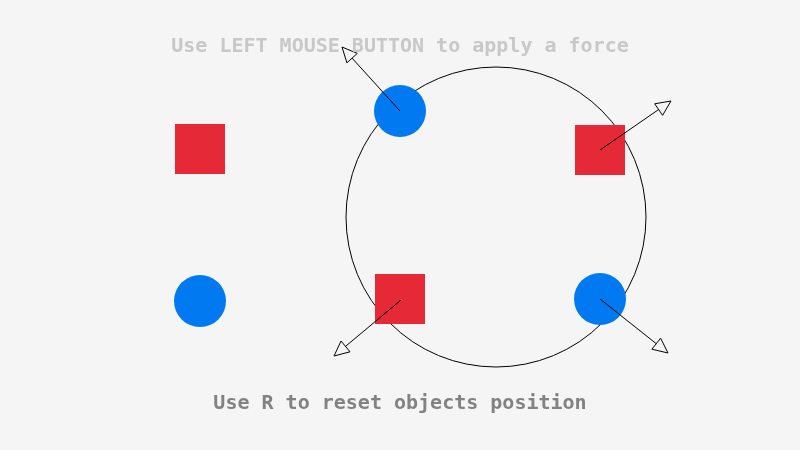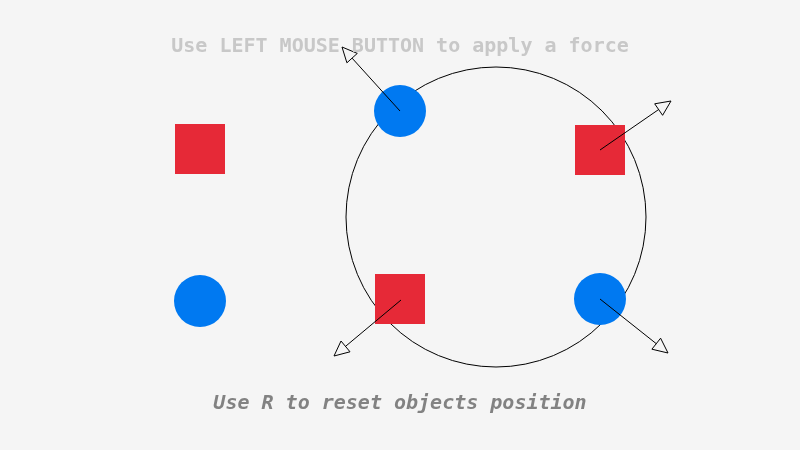--- a/index.html
+++ b/index.html
@@ -55,14 +55,14 @@
       <line x1="400" y1="111" x2="352.0727913710829" y2="58.11480427153974" stroke="#000000" stroke-width="1"></line>
       <polygon points="342,47 357.3,53.4 346.9,62.8" fill="none" stroke="#000000" stroke-width="1"></polygon>
       <line x1="600" y1="150" x2="658.6546111153497" y2="109.52005711757562" stroke="#000000" stroke-width="1"></line>
       <polygon points="671,101 662.6,115.3 654.7,103.8" fill="none" stroke="#000000" stroke-width="1"></polygon>
       <line x1="401" y1="300" x2="345.50922651970876" y2="346.38034798352703" stroke="#000000" stroke-width="1"></line>
       <polygon points="334,356 341.0,341.0 350.0,351.8" fill="none" stroke="#000000" stroke-width="1"></polygon>
       <line x1="600" y1="299" x2="656.2533372875256" y2="343.6717678459762" stroke="#000000" stroke-width="1"></line>
       <polygon points="668,353 651.9,349.2 660.6,338.2" fill="none" stroke="#000000" stroke-width="1"></polygon>
     </svg>
   <div class="instr top" title="Use LEFT MOUSE BUTTON to apply a force" style="color: rgb(200, 200, 200);">Use LEFT MOUSE BUTTON to apply a force</div>
-  <div class="instr bottom" title="Use R to reset objects position" style="color: rgb(130, 130, 130); font-style: italic;">Use R to reset objects position</div>
+  <div class="instr bottom" title="Use R to reset objects position" style="color: rgb(130, 130, 130);">Use R to reset objects position</div>
 </div>
 
 </body></html>

